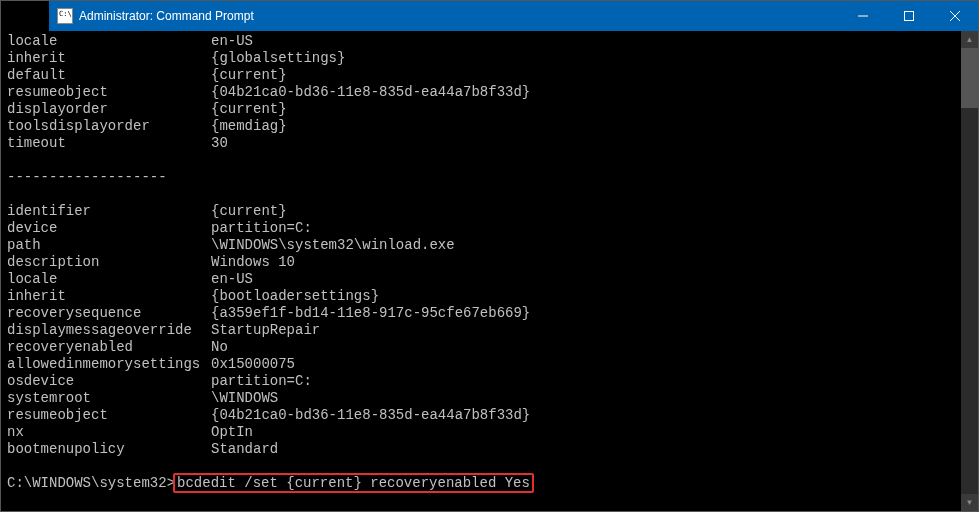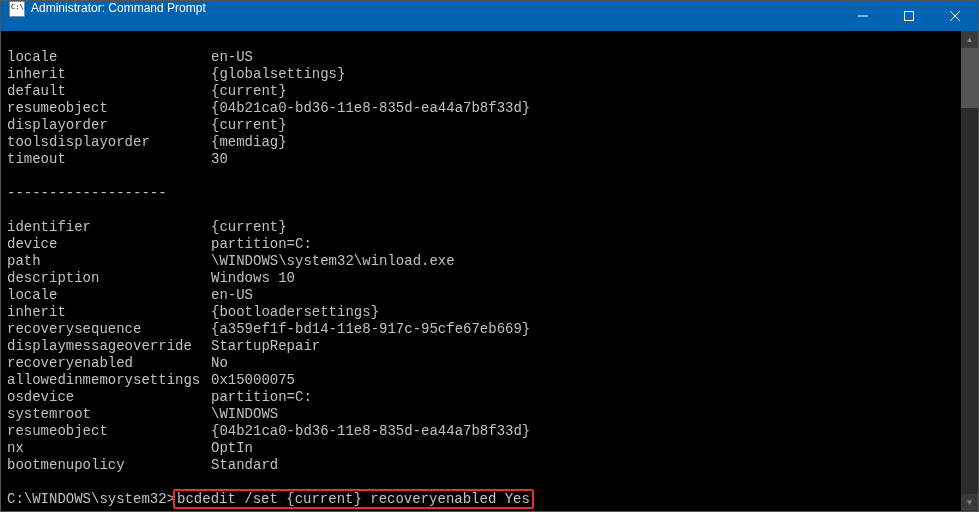--- a/index.html
+++ b/index.html
@@ -1,26 +1,26 @@
 <!DOCTYPE html>
 <html><head>
 <meta charset="utf-8">
 <style>
   * { margin: 0; padding: 0; box-sizing: border-box; }
   body { width: 979px; height: 512px; font-family: 'Segoe UI', Tahoma, sans-serif; background: #000; overflow: hidden; }
   .window { width: 100%; height: 100%; display: flex; flex-direction: column; border: 1px solid #555; }
-  .titlebar { height: 30px; background: #0063b1; display: flex; align-items: flex-start; color: #fff; font-size: 12px; }
+  .titlebar { height: 30px; background: #0063b1; display: flex; align-items: center; color: #fff; font-size: 12px; margin-left: 48px; }
   .titlebar-icon { width: 16px; height: 16px; margin: 0 6px 0 8px; background: #fff; border: 1px solid #888; position: relative; }
   .titlebar-icon::after { content: 'C:\\'; font-size: 7px; color: #000; position: absolute; left: 1px; top: 1px; font-family: Consolas, monospace; }
   .titlebar-text { flex: 1; }
   .titlebar-controls { display: flex; height: 100%; }
   .titlebar-btn { width: 46px; height: 100%; display: flex; align-items: center; justify-content: center; color: #fff; cursor: pointer; }
   .titlebar-btn svg { width: 10px; height: 10px; }
   .terminal-wrap { flex: 1; background: #000; position: relative; overflow: hidden; }
-  .terminal { width: calc(100% - 17px); height: 100%; padding: 18px 6px; font-family: Consolas, 'Courier New', monospace; font-size: 14px; line-height: 17px; color: #c0c0c0; white-space: pre; overflow: hidden; border-radius: 6px; }
+  .terminal { width: calc(100% - 17px); height: 100%; padding: 2px 6px; font-family: Consolas, 'Courier New', monospace; font-size: 14px; line-height: 17px; color: #c0c0c0; white-space: pre; overflow: hidden; border-radius: 6px; }
   .scrollbar { position: absolute; right: 0; top: 0; width: 17px; height: 100%; background: #2b2b2b; }
   .scroll-btn { width: 17px; height: 17px; background: #3a3a3a; display: flex; align-items: center; justify-content: center; color: #888; font-size: 8px; cursor: pointer; }
   .scroll-track { position: absolute; top: 17px; bottom: 17px; left: 0; right: 0; }
   .scroll-thumb { position: absolute; top: 0; width: 100%; height: 60px; background: #555; cursor: pointer; }
   .scroll-btn.bottom { position: absolute; bottom: 0; }
   .row { display: flex; }
   .k { width: 204px; display: inline-block; flex-shrink: 0; }
   .v { flex: 1; }
   .sectionline { font-weight: normal; }
   .hl { border: 2px solid #e03030; border-radius: 2px; padding: 0 2px; margin-left: -2px; }

